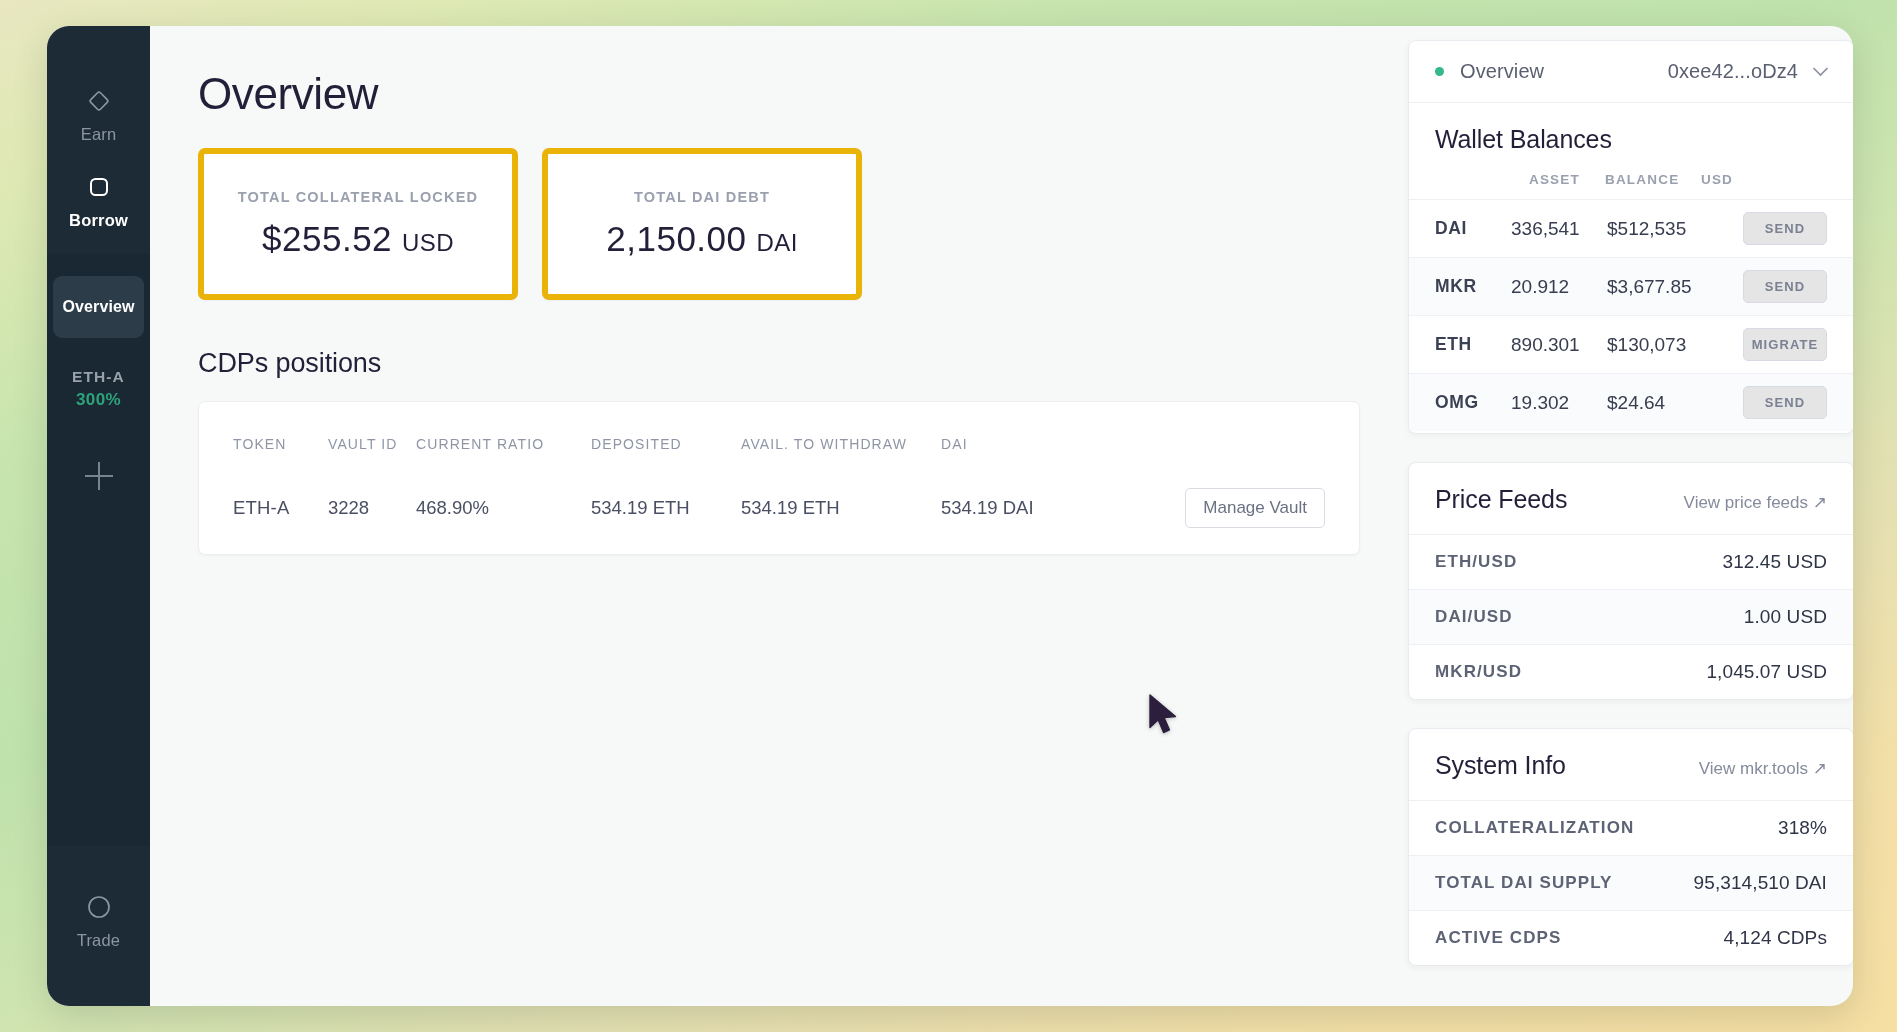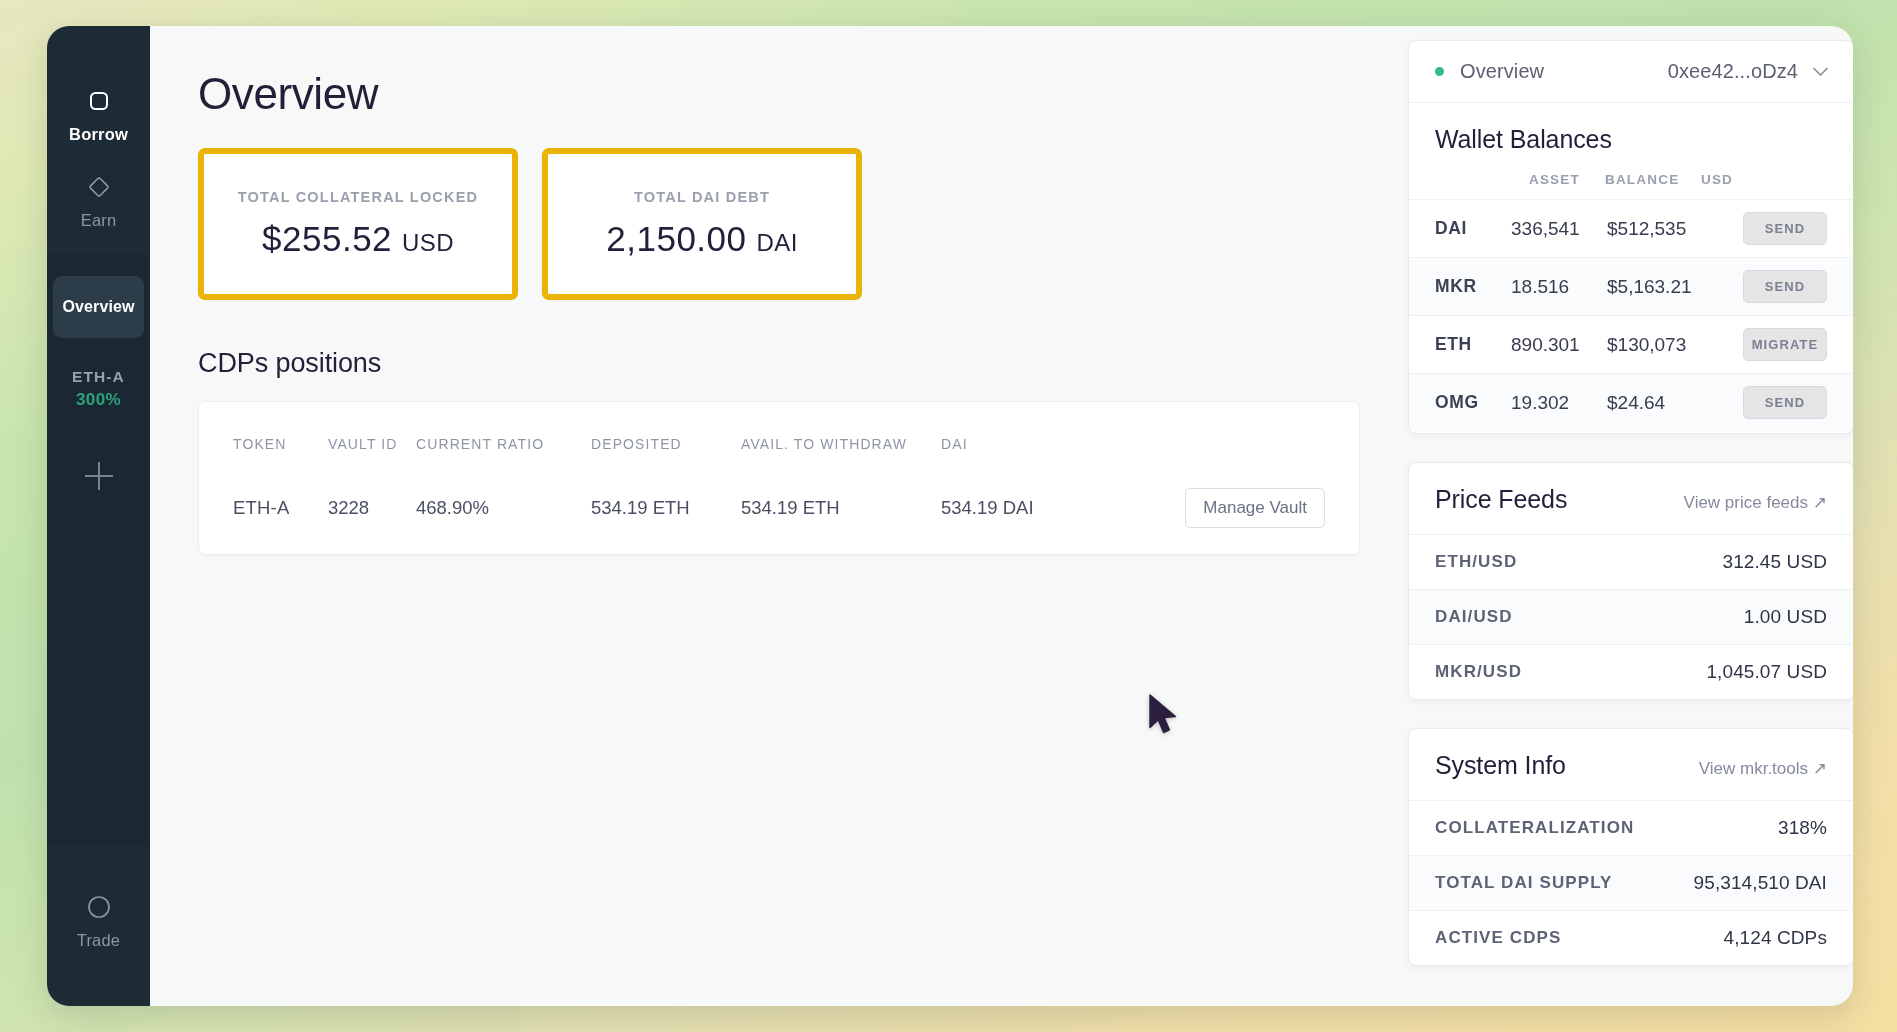--- a/index.html
+++ b/index.html
@@ -275,36 +275,36 @@
   }
 </style>
 </head>
 <body>
 
 <div class="app-window">
 
   <nav class="sidebar">
     <div class="nav-top">
 
+      <div class="nav-item">
+        <span class="nav-ico">
+          <svg width="26" height="26" viewBox="0 0 26 26">
+            <rect x="6.2" y="6.2" width="13.6" height="13.6" rx="2" transform="rotate(45 13 13)" fill="none" stroke="#8c96a0" stroke-width="1.6"></rect>
+          </svg>
+        </span>
+        <span class="nav-label">Earn</span>
+      </div>
+
       <div class="nav-item active-top">
         <span class="nav-ico">
           <svg width="26" height="26" viewBox="0 0 26 26">
             <rect x="5" y="5" width="16" height="16" rx="4.5" fill="none" stroke="#ffffff" stroke-width="2"></rect>
           </svg>
         </span>
         <span class="nav-label">Borrow</span>
-      </div>
-
-      <div class="nav-item">
-        <span class="nav-ico">
-          <svg width="26" height="26" viewBox="0 0 26 26">
-            <rect x="6.2" y="6.2" width="13.6" height="13.6" rx="2" transform="rotate(45 13 13)" fill="none" stroke="#8c96a0" stroke-width="1.6"></rect>
-          </svg>
-        </span>
-        <span class="nav-label">Earn</span>
       </div>
     </div>
 
     <div class="nav-mid">
       <div class="overview-pill">
         <span>Overview</span>
       </div>
 
       <div class="vault-chip">
         <span class="v-name">ETH-A</span>
@@ -412,22 +412,22 @@
 
         <div class="wb-rows">
           <div class="wb-row">
             <span class="c1">DAI</span>
             <span class="c2">336,541</span>
             <span class="c3">$512,535</span>
             <span class="mini-btn">SEND</span>
           </div>
           <div class="wb-row">
             <span class="c1">MKR</span>
-            <span class="c2">18.516</span>
-            <span class="c3">$5,163.21</span>
+            <span class="c2">20.912</span>
+            <span class="c3">$3,677.85</span>
             <span class="mini-btn">SEND</span>
           </div>
           <div class="wb-row">
             <span class="c1">ETH</span>
             <span class="c2">890.301</span>
             <span class="c3">$130,073</span>
             <span class="mini-btn">MIGRATE</span>
           </div>
           <div class="wb-row">
             <span class="c1">OMG</span>

